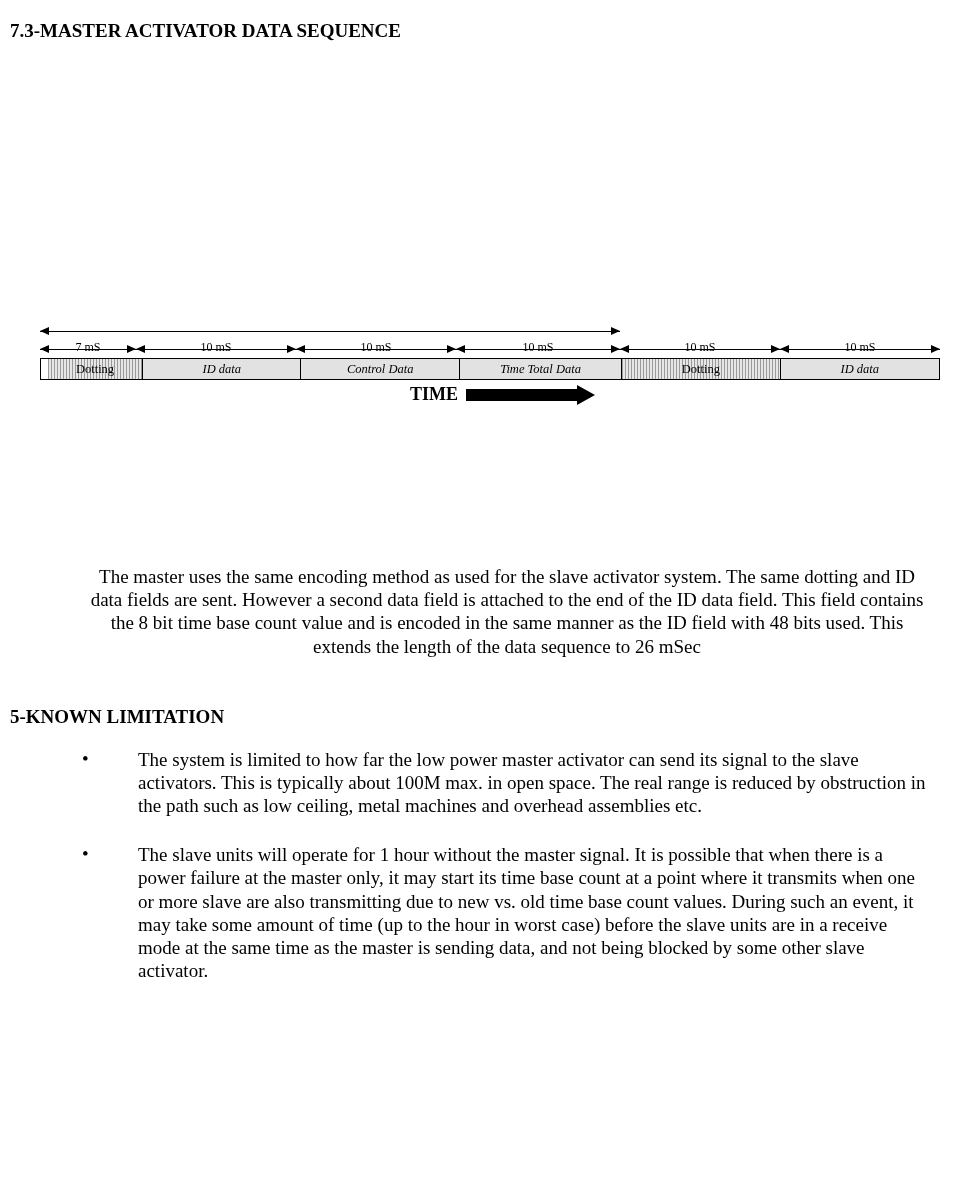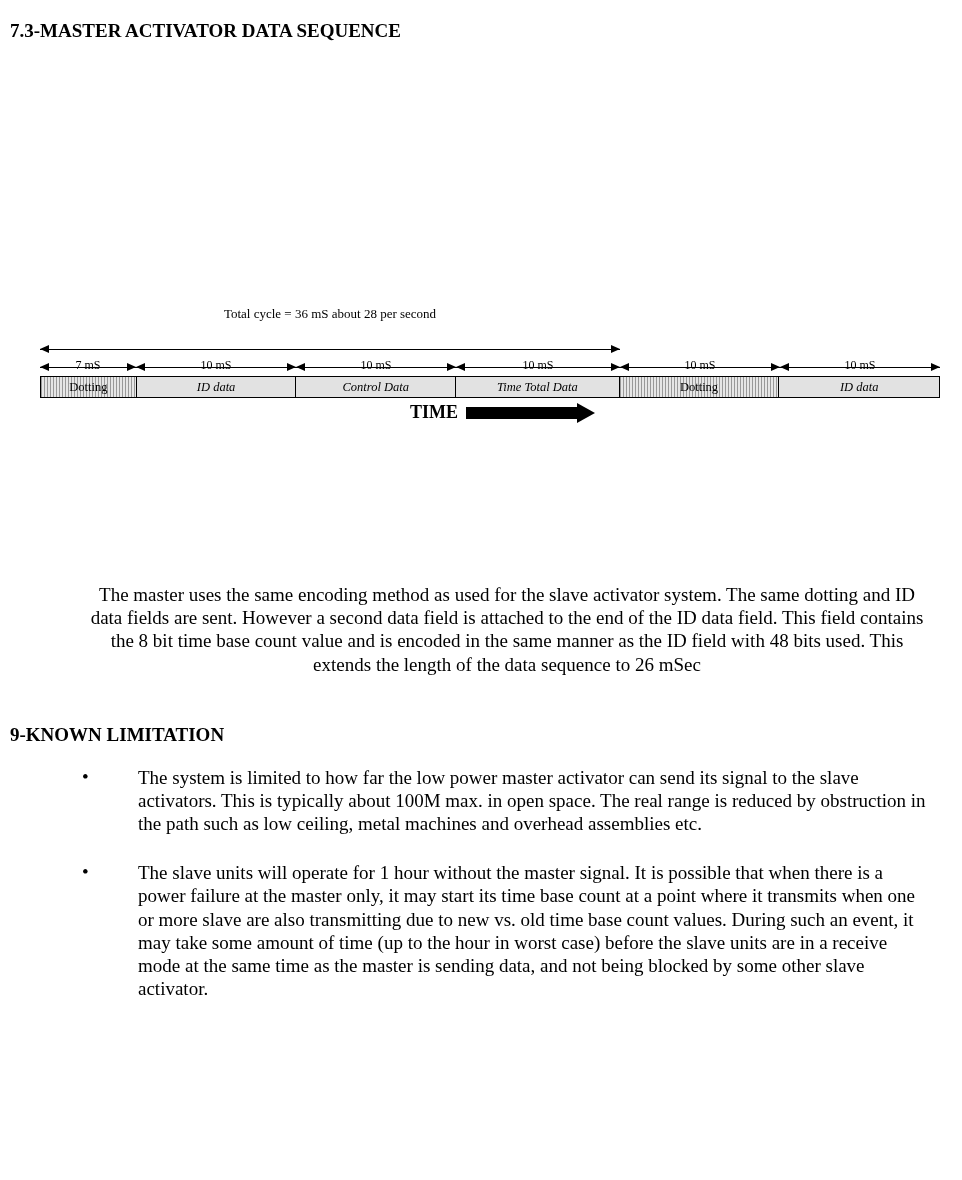--- a/index.html
+++ b/index.html
@@ -48,20 +48,21 @@
     top: 0;
     text-align: center;
   }
 
   .timeline {
     display: flex;
     border: 1px solid #000;
     height: 22px;
     width: 900px;
     box-sizing: border-box;
+    padding-left: 7px;
   }
   .seg {
     border-right: 1px solid #000;
     font-size: 12.5px;
     display: flex;
     align-items: center;
     justify-content: center;
     box-sizing: border-box;
   }
   .seg:last-child { border-right: none; }
@@ -139,23 +140,20 @@
     font-size: 13px;
   }
 </style>
 </head>
 <body>
 
 <div class="heading">7.3-MASTER ACTIVATOR DATA SEQUENCE</div>
 
 <div class="diagram-wrap">
 
-  <div class="meas-row">
-    <div class="total-center">Total cycle = 36 mS about 28 per second</div>
-  </div>
   <div class="arrow-row" style="width:900px">
     <div class="span-arrow" style="left:0; width:580px"></div>
   </div>
 
   <div class="arrow-row" style="width:900px">
     <div class="span-arrow" style="left:0; width:96px"></div>
     <div class="tick-label" style="left:0; width:96px">7 mS</div>
 
     <div class="span-arrow" style="left:96px; width:160px"></div>
     <div class="tick-label" style="left:96px; width:160px">10 mS</div>
@@ -185,21 +183,21 @@
   <div class="time-row" style="justify-content:flex-start; padding-left:370px;">
     <span class="time-label">TIME</span>
     <div class="time-arrow"></div>
   </div>
 </div>
 
 <p class="para">The master uses the same encoding method as used for the slave activator system.  The same dotting and ID data fields are sent.  However a second data field is attached to the end of the ID data field.  This field contains the 8 bit time base count value and is encoded in the same manner as the ID field with 48 bits used.  This extends the length of the data sequence to 26 mSec</p>
 
 <div class="section-gap"></div>
 
-<div class="heading">9-KNOWN LIMITATION</div>
+<div class="heading">5-KNOWN LIMITATION</div>
 
 <div class="bullets">
   <div class="bullet-row">
     <div class="bullet-mark">•</div>
     <div class="bullet-text">The system is limited to how far the low power master activator can send its signal to the slave activators.  This is typically about 100M max. in open space.  The real range is reduced by obstruction in the path such as low ceiling, metal machines and overhead assemblies etc.</div>
   </div>
   <div class="bullet-row">
     <div class="bullet-mark">•</div>
     <div class="bullet-text">The slave units will operate for 1 hour without the master signal.  It is possible that when there is a power failure at the master only, it may start its time base count at a point where it transmits when one or more slave are also transmitting due to new vs. old time base count values.  During such an event, it may take some amount of time (up to the hour in worst case) before the slave units are in a receive mode at the same time as the master is sending data, and not being blocked by some other slave activator.</div>
   </div>

